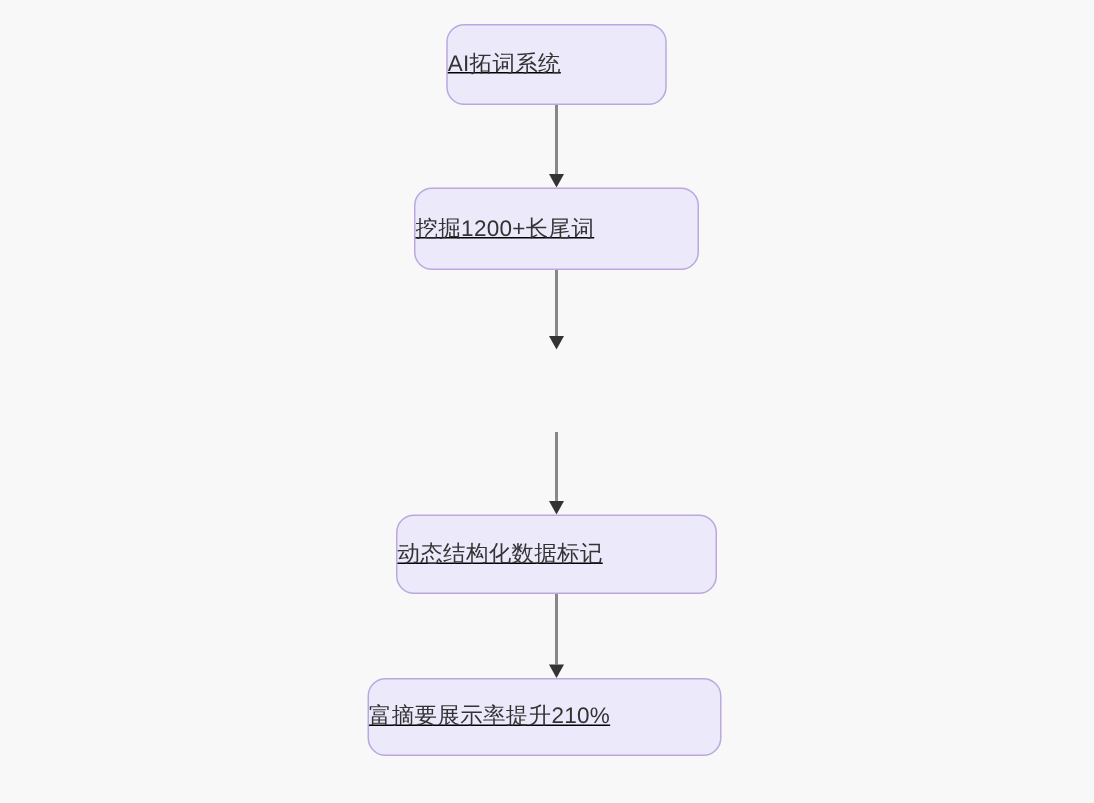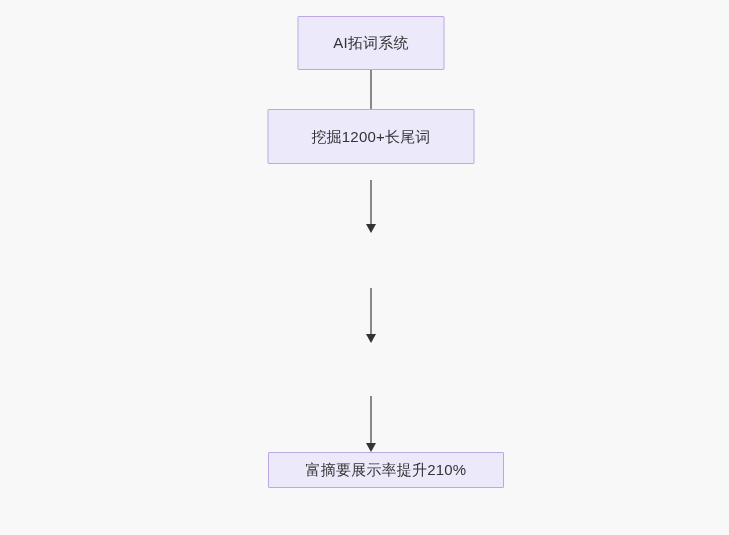--- a/index.html
+++ b/index.html
@@ -18,25 +18,25 @@
     position: relative;
     width: 729px;
     height: 535px;
   }
 
   .node {
     position: absolute;
     box-sizing: border-box;
     background: #ece9fb;
     border: 1px solid #bba8e0;
-    border-radius: 1px;
+    border-radius: 12px;
     display: flex;
     align-items: center;
-    justify-content: center;
     transform: translateX(-50%);
+    text-decoration: underline;
   }
 
   .node-label {
     color: #333333;
     font-size: 15px;
     line-height: 1.2;
     white-space: nowrap;
     letter-spacing: 0.2px;
   }
 
@@ -89,23 +89,26 @@
 
   <div class="edge" style="left:371px; top:396px; width:20px; height:56px;">
     <div class="edge-line" style="height:47px;"></div>
     <div class="edge-head"></div>
   </div>
 
   <div class="node" style="left:371px; top:16px; width:147px; height:54px;">
     <span class="node-label">AI拓词系统</span>
   </div>
 
-  <div class="node" style="left:371px; top:109px; width:207px; height:55px;">
+  <div class="node" style="left:371px; top:125px; width:190px; height:55px;">
     <span class="node-label">挖掘1200+长尾词</span>
   </div>
 
 
+  <div class="node" style="left:371px; top:343px; width:214px; height:53px;">
+    <span class="node-label">动态结构化数据标记</span>
+  </div>
 
-  <div class="node" style="left:386px; top:452px; width:236px; height:36px;">
+  <div class="node" style="left:363px; top:452px; width:236px; height:52px;">
     <span class="node-label">富摘要展示率提升210%</span>
   </div>
 
 </div>
 
 </body></html>

